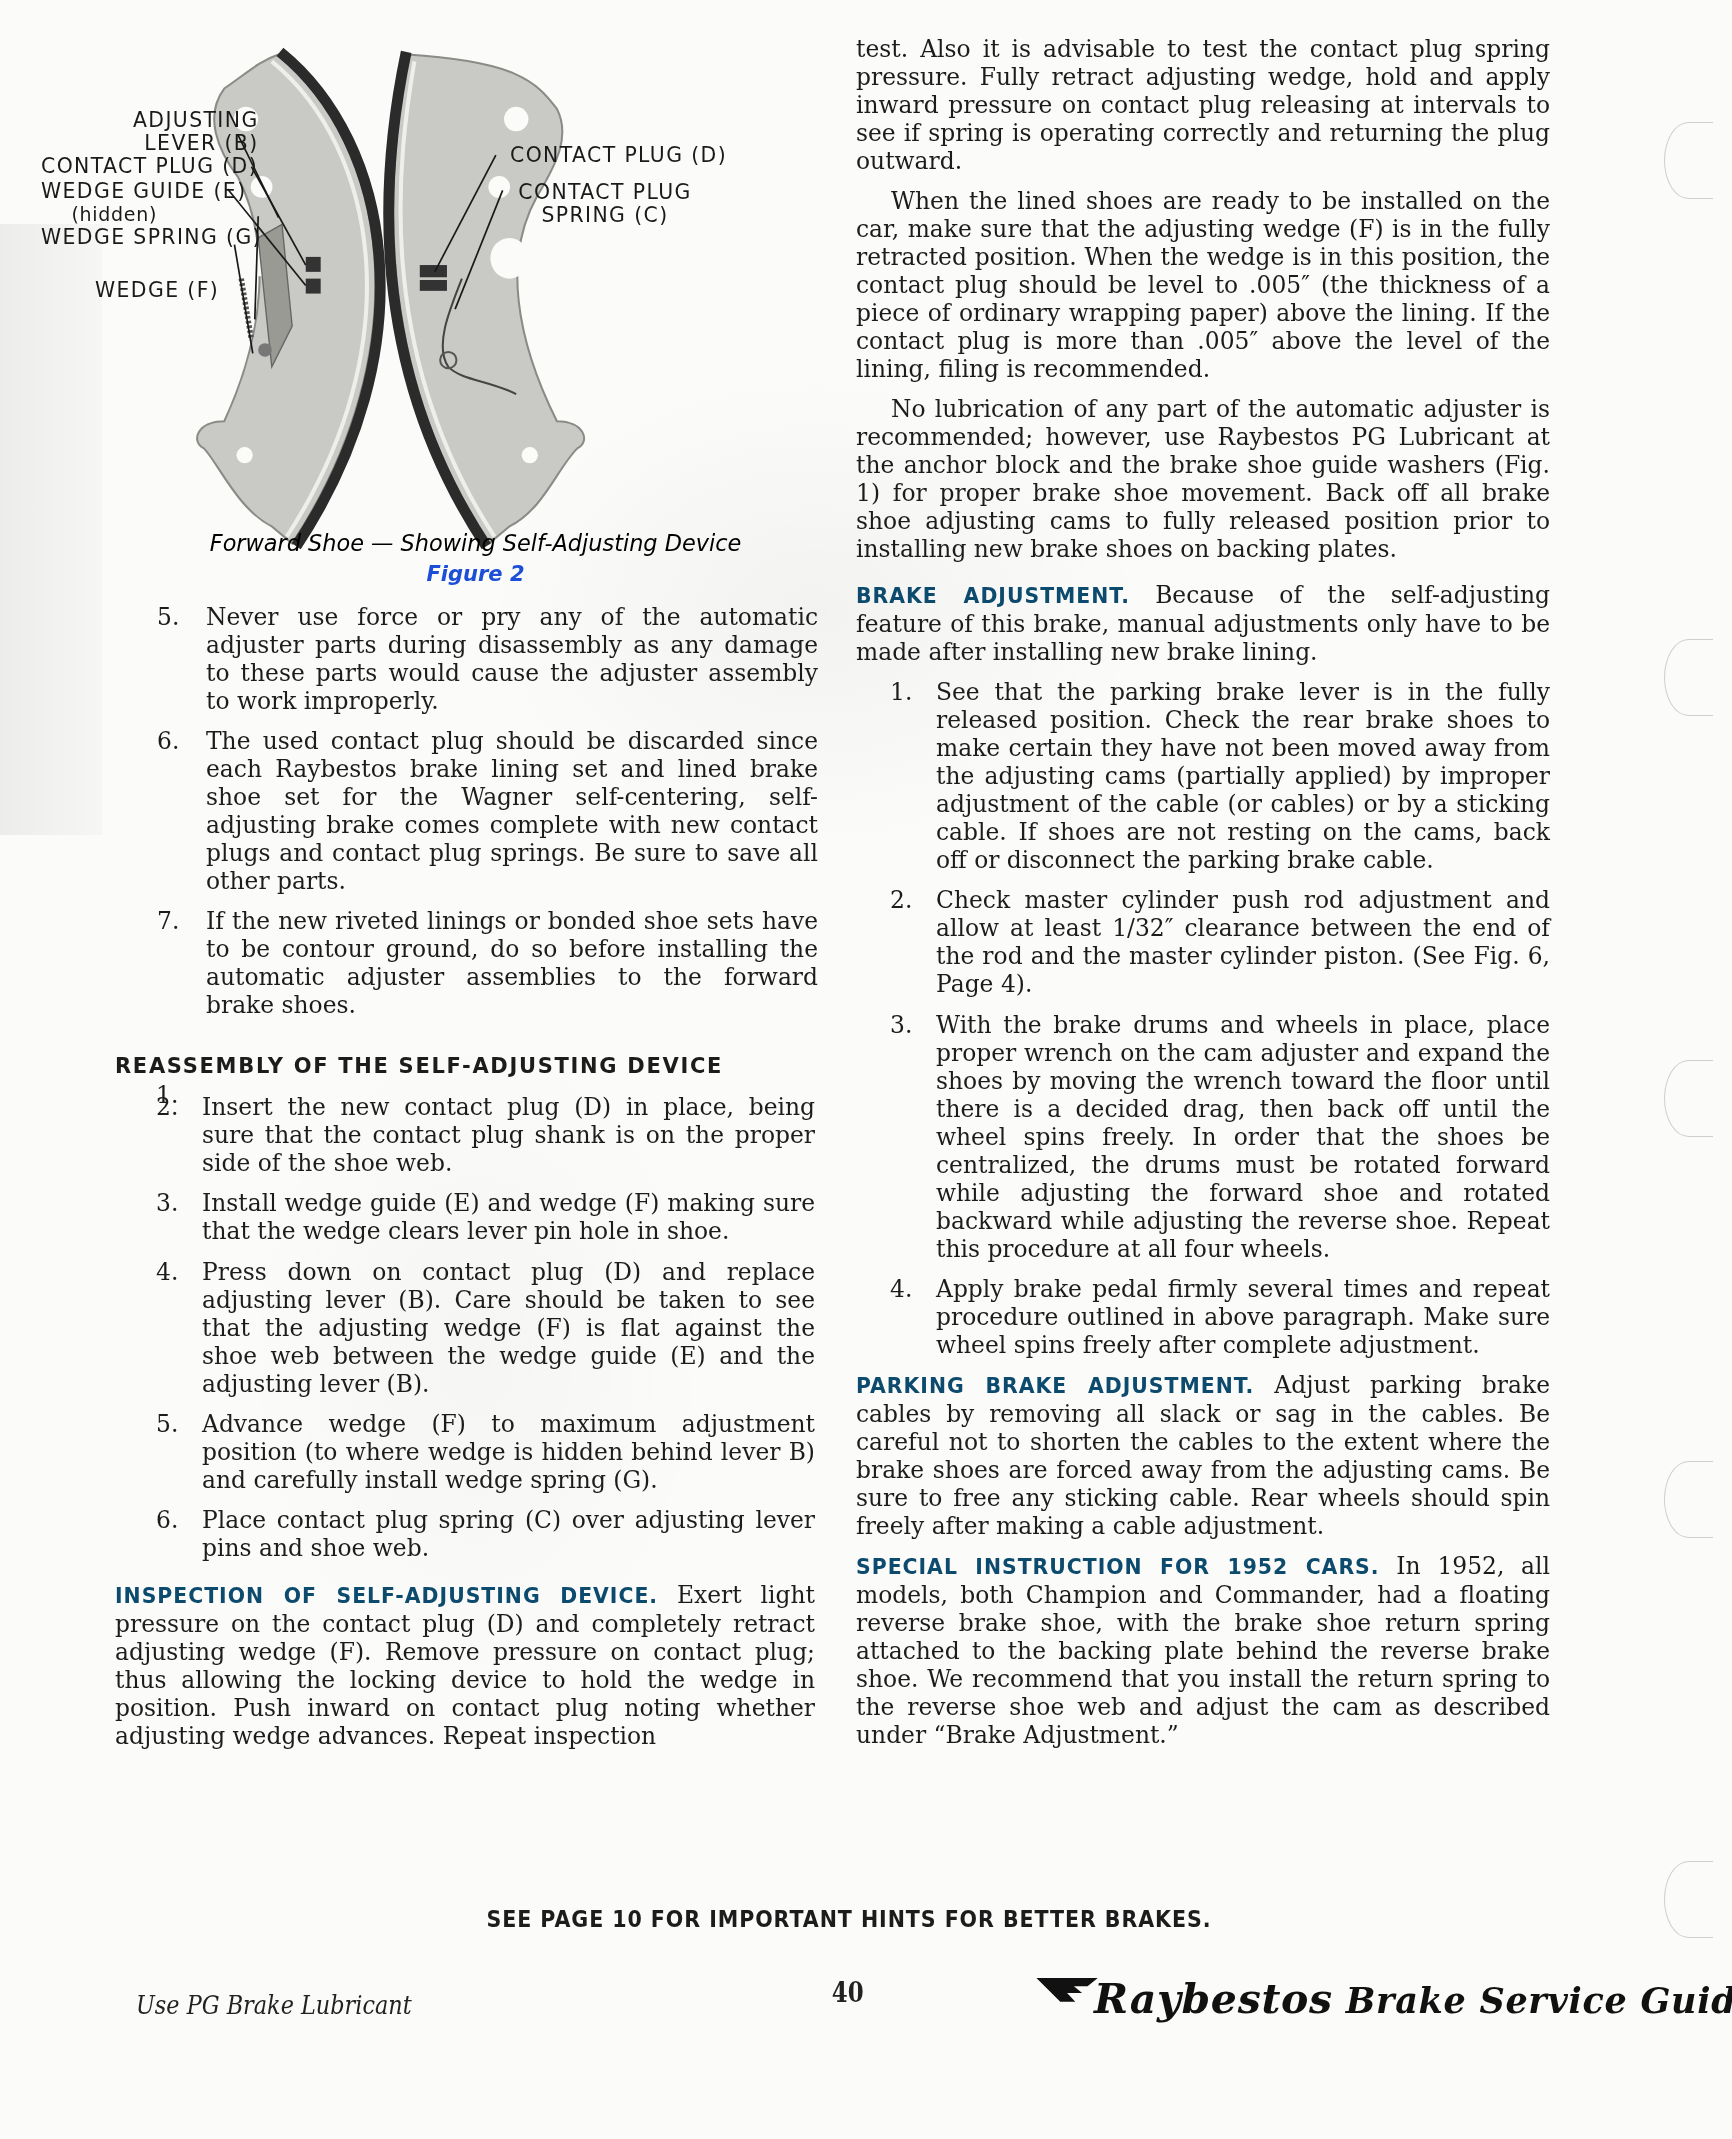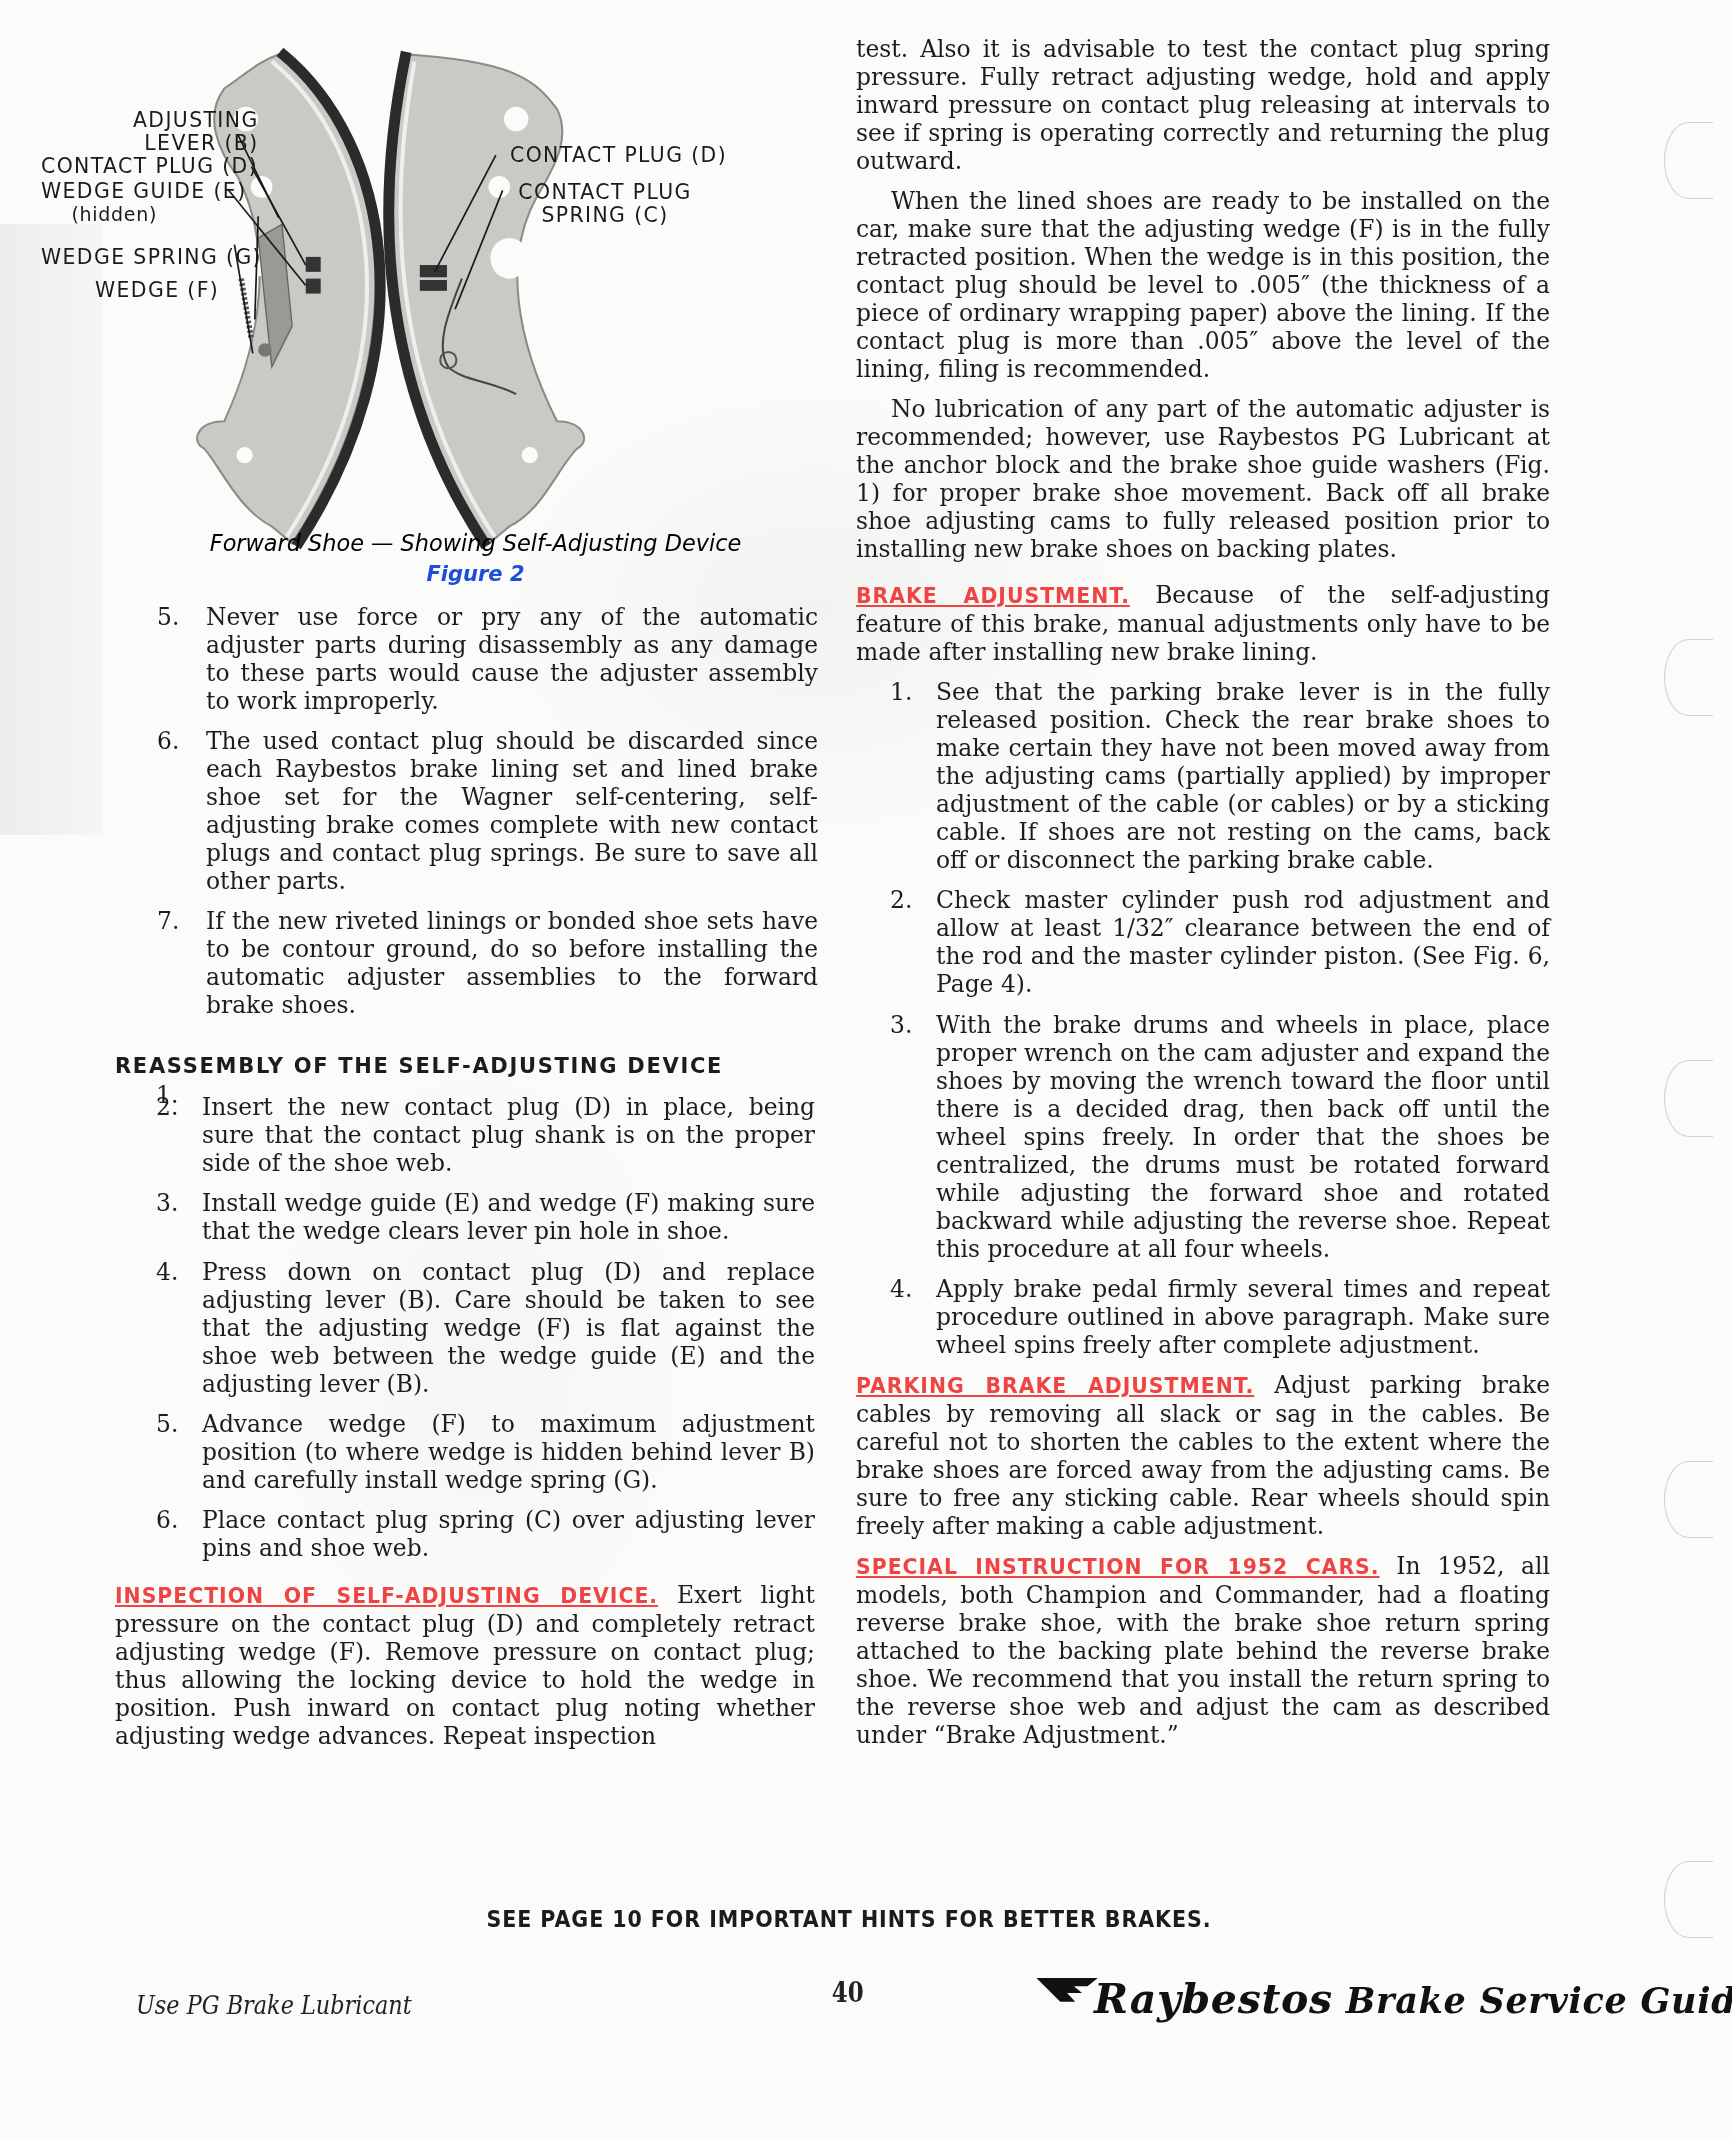--- a/index.html
+++ b/index.html
@@ -47,21 +47,21 @@
   .para-indent { text-indent:35px; }
   .gap { height:12.2px; }
   .ol-item { position:relative; padding-left:87px; margin:0; }
   .ol-item .num { position:absolute; left:41px; top:0; text-indent:0; }
   .right-col .ol-item { padding-left:80px; }
   .right-col .ol-item .num { left:34px; }
   .left-col.upper .ol-item { padding-left:86px; }
   .left-col.upper .ol-item .num { left:37px; }
   .heading-inline {
     font-family:"DejaVu Sans", sans-serif; font-weight:bold; font-size:20.4px;
-    letter-spacing:1px; color:#ef4444;text-decoration:underline;
+    letter-spacing:1px; color:#0c4a6e;
   }
   .section-heading {
     font-family:"DejaVu Sans", sans-serif; font-weight:bold; font-size:21px;
     letter-spacing:1.7px; margin:0 0 1px 0; text-align:left;
   }
 
   .notice {
     position:absolute; left:455px; top:1906px; width:788px; text-align:center;
     font-family:"DejaVu Sans", sans-serif; font-weight:bold; font-size:22.4px;
     letter-spacing:1px; transform:scaleX(0.92); transform-origin:center; white-space:nowrap;
@@ -134,21 +134,21 @@
     </g>
   </svg>
 
   <div class="fig-label right-align" style="left:13.6px; top:68px; width:177px;">
     <div>ADJUSTING</div>
     <div>LEVER (B)</div>
   </div>
   <div class="fig-label" style="left:-27px; top:114px;">CONTACT PLUG (D)</div>
   <div class="fig-label" style="left:-27px; top:139px;">WEDGE GUIDE (E)</div>
   <div class="fig-label" style="left:3.4px; top:162px; font-size:19px; letter-spacing:0.7px;">(hidden)</div>
-  <div class="fig-label" style="left:-27px; top:185px;margin-top:20px;">WEDGE SPRING (G)</div>
+  <div class="fig-label" style="left:-27px; top:185px;">WEDGE SPRING (G)</div>
   <div class="fig-label" style="left:27px; top:238px;">WEDGE (F)</div>
   <div class="fig-label" style="left:442px; top:103px;">CONTACT PLUG (D)</div>
   <div class="fig-label" style="left:435px; top:140px; width:204px; text-align:center;">
     <div>CONTACT PLUG</div>
     <div>SPRING (C)</div>
   </div>
 </div>
 
 <div class="caption">Forward Shoe — Showing Self-Adjusting Device</div>
 <div class="figure-number">Figure 2</div>

